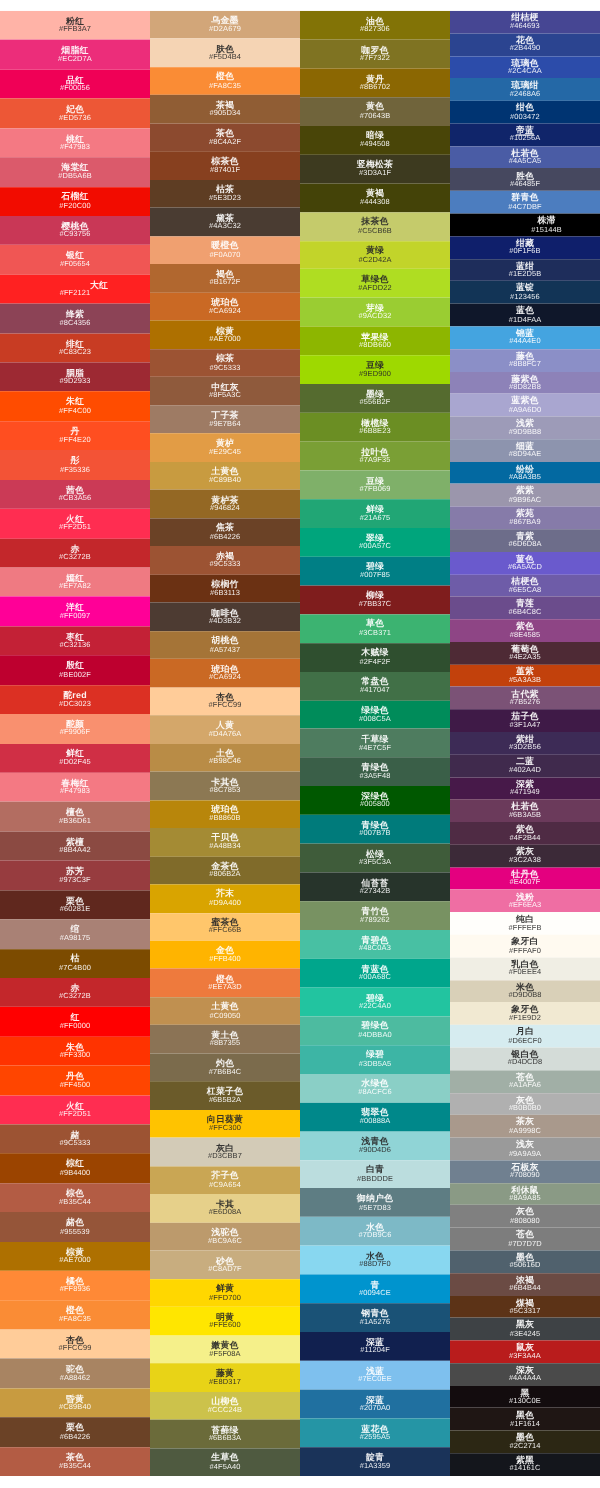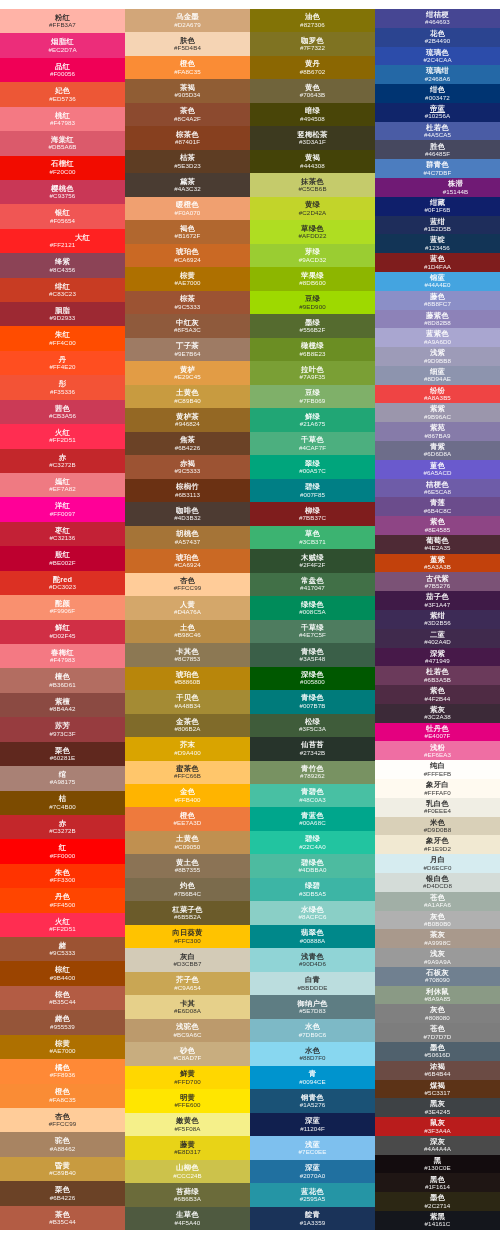--- a/index.html
+++ b/index.html
@@ -548,24 +548,20 @@
           <div class="swatch-hex" style="color: rgba(255, 255, 255, 0.93);">#7A9F35</div>
         </div>
         <div class="swatch" style="background: rgb(127, 176, 105);">
           <div class="swatch-name" style="color: rgba(255, 255, 255, 0.93);">豆绿</div>
           <div class="swatch-hex" style="color: rgba(255, 255, 255, 0.93);">#7FB069</div>
         </div>
         <div class="swatch" style="background: rgb(33, 166, 117);">
           <div class="swatch-name" style="color: rgba(255, 255, 255, 0.93);">鲜绿</div>
           <div class="swatch-hex" style="color: rgba(255, 255, 255, 0.93);">#21A675</div>
         </div>
-        <div class="swatch" style="background: rgb(76, 175, 127);">
-          <div class="swatch-name" style="color: rgba(255, 255, 255, 0.93);">千草色</div>
-          <div class="swatch-hex" style="color: rgba(255, 255, 255, 0.93);">#4CAF7F</div>
-        </div>
         <div class="swatch" style="background: rgb(0, 165, 124);">
           <div class="swatch-name" style="color: rgba(255, 255, 255, 0.93);">翠绿</div>
           <div class="swatch-hex" style="color: rgba(255, 255, 255, 0.93);">#00A57C</div>
         </div>
         <div class="swatch" style="background: rgb(0, 127, 133);">
           <div class="swatch-name" style="color: rgba(255, 255, 255, 0.93);">碧绿</div>
           <div class="swatch-hex" style="color: rgba(255, 255, 255, 0.93);">#007F85</div>
         </div>
         <div class="swatch" style="background: #7f1d1d;">
           <div class="swatch-name" style="color: rgba(255, 255, 255, 0.93);">柳绿</div>
@@ -722,37 +718,37 @@
           <div class="swatch-hex" style="color: rgba(255, 255, 255, 0.93);">#4A5CA5</div>
         </div>
         <div class="swatch" style="background: rgb(70, 72, 95);">
           <div class="swatch-name" style="color: rgba(255, 255, 255, 0.93);">胜色</div>
           <div class="swatch-hex" style="color: rgba(255, 255, 255, 0.93);">#46485F</div>
         </div>
         <div class="swatch" style="background: rgb(76, 125, 191);">
           <div class="swatch-name" style="color: rgba(255, 255, 255, 0.93);">群青色</div>
           <div class="swatch-hex" style="color: rgba(255, 255, 255, 0.93);">#4C7DBF</div>
         </div>
-        <div class="swatch" style="background: #701a75; padding-left: 36px;">
+        <div class="swatch" style="background: #000000; padding-left: 36px;">
           <div class="swatch-name" style="color: rgba(255, 255, 255, 0.93);">株滞</div>
           <div class="swatch-hex" style="color: rgba(255, 255, 255, 0.93);">#15144B</div>
         </div>
         <div class="swatch" style="background: rgb(15, 31, 107);">
           <div class="swatch-name" style="color: rgba(255, 255, 255, 0.93);">绀藏</div>
           <div class="swatch-hex" style="color: rgba(255, 255, 255, 0.93);">#0F1F6B</div>
         </div>
         <div class="swatch" style="background: rgb(30, 45, 91);">
           <div class="swatch-name" style="color: rgba(255, 255, 255, 0.93);">蓝绀</div>
           <div class="swatch-hex" style="color: rgba(255, 255, 255, 0.93);">#1E2D5B</div>
         </div>
         <div class="swatch" style="background: rgb(18, 52, 86);">
           <div class="swatch-name" style="color: rgba(255, 255, 255, 0.93);">蓝锭</div>
           <div class="swatch-hex" style="color: rgba(255, 255, 255, 0.93);">#123456</div>
         </div>
-        <div class="swatch" style="background: #7f1d1d;">
+        <div class="swatch" style="background: #0f172a;">
           <div class="swatch-name" style="color: rgba(255, 255, 255, 0.93);">蓝色</div>
           <div class="swatch-hex" style="color: rgba(255, 255, 255, 0.93);">#1D4FAA</div>
         </div>
         <div class="swatch" style="background: rgb(68, 164, 224);">
           <div class="swatch-name" style="color: rgba(255, 255, 255, 0.93);">锦蓝</div>
           <div class="swatch-hex" style="color: rgba(255, 255, 255, 0.93);">#44A4E0</div>
         </div>
         <div class="swatch" style="background: rgb(139, 143, 199);">
           <div class="swatch-name" style="color: rgba(255, 255, 255, 0.93);">藤色</div>
           <div class="swatch-hex" style="color: rgba(255, 255, 255, 0.93);">#8B8FC7</div>
@@ -766,21 +762,21 @@
           <div class="swatch-hex" style="color: rgba(255, 255, 255, 0.93);">#A9A6D0</div>
         </div>
         <div class="swatch" style="background: rgb(157, 155, 184);">
           <div class="swatch-name" style="color: rgba(255, 255, 255, 0.93);">浅紫</div>
           <div class="swatch-hex" style="color: rgba(255, 255, 255, 0.93);">#9D9BB8</div>
         </div>
         <div class="swatch" style="background: rgb(141, 148, 174);">
           <div class="swatch-name" style="color: rgba(255, 255, 255, 0.93);">细蓝</div>
           <div class="swatch-hex" style="color: rgba(255, 255, 255, 0.93);">#8D94AE</div>
         </div>
-        <div class="swatch" style="background: #ef4444;">
+        <div class="swatch" style="background: #0369a1;">
           <div class="swatch-name" style="color: rgba(255, 255, 255, 0.93);">纷纷</div>
           <div class="swatch-hex" style="color: rgba(255, 255, 255, 0.93);">#A8A3B5</div>
         </div>
         <div class="swatch" style="background: rgb(155, 150, 172);">
           <div class="swatch-name" style="color: rgba(255, 255, 255, 0.93);">紫紫</div>
           <div class="swatch-hex" style="color: rgba(255, 255, 255, 0.93);">#9B96AC</div>
         </div>
         <div class="swatch" style="background: rgb(134, 123, 169);">
           <div class="swatch-name" style="color: rgba(255, 255, 255, 0.93);">紫苑</div>
           <div class="swatch-hex" style="color: rgba(255, 255, 255, 0.93);">#867BA9</div>

